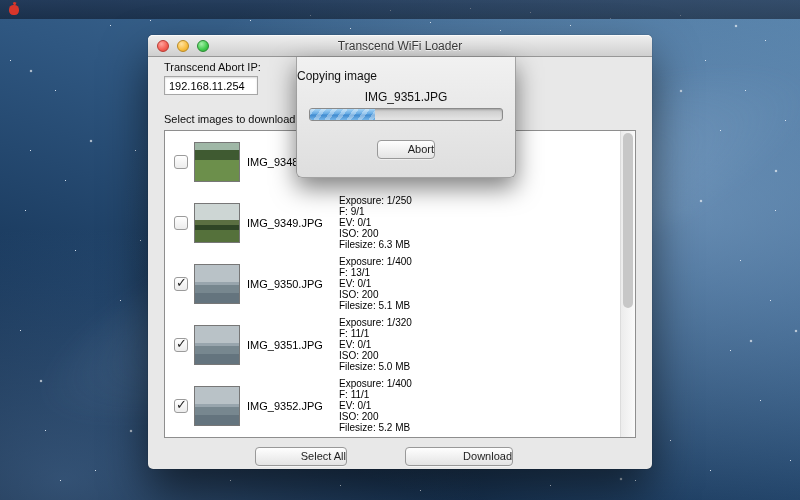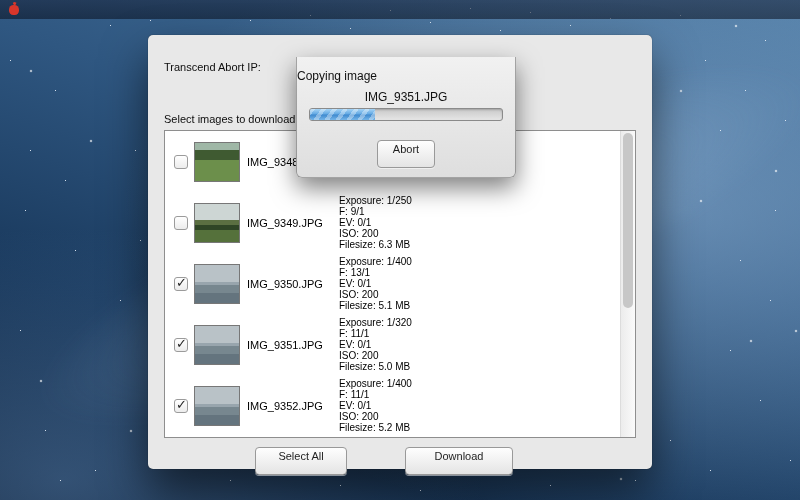--- a/index.html
+++ b/index.html
@@ -73,23 +73,23 @@
   .thumb.forest2 { background:linear-gradient(#cdd6d4 0 42%, #5b6f42 42% 55%, #2f4526 55% 68%, #55713b 68% 100%); }
   .thumb.lake    { background:linear-gradient(#b9c2c7 0 46%, #98a5ad 46% 52%, #77878f 52% 75%, #64747e 75% 100%); }
   .fname { margin-left:7px; width:88px; font-size:11px; color:#000; flex:none; }
   .exif { margin-left:4px; font-size:10px; line-height:11px; color:#000; white-space:pre-line; }
 
   .scrollbar { position:absolute; top:0; right:0; bottom:0; width:15px;
     background:linear-gradient(90deg,#ececec,#fafafa); border-left:1px solid #dcdcdc; }
   .scroll-thumb { position:absolute; left:2px; right:2px; top:2px; height:175px;
     background:#c7c7c7; border-radius:6px; }
 
-  .btn { position:absolute; height:28px; border:1px solid #999; border-radius:4px;
+  .btn { position:absolute; height:19px; border:1px solid #999; border-radius:4px;
     background:linear-gradient(#fefefe,#e4e4e4); font-size:11px; color:#1e1e1e;
-    text-align:center; line-height:17px; box-shadow:0 1px 0 rgba(255,255,255,.5); cursor:default; }
+    text-align:right; line-height:17px; box-shadow:0 1px 0 rgba(255,255,255,.5); cursor:default; }
   .btn-select-all { left:107px; top:412px; width:92px; }
   .btn-download  { left:257px; top:412px; width:108px; }
 
   .sheet { position:absolute; left:148px; top:22px; width:220px; height:121px; z-index:30;
     background:linear-gradient(#f1f1f1,#dedede); border:1px solid rgba(0,0,0,.32); border-top:none;
     border-radius:0 0 6px 6px; box-shadow:0 10px 24px rgba(0,0,0,.5); }
   .sheet-title { margin-top:12px; text-align:left; font-size:12px; color:#111; }
   .sheet-file  { margin-top:7px;  text-align:center; font-size:12px; color:#111; }
   .progress-track { position:absolute; left:12px; top:51px; width:194px; height:13px;
     border:1px solid #8a8a8a; border-radius:3px; overflow:hidden;
@@ -106,22 +106,31 @@
 <div class="stage">
   <div class="nebula"></div>
   <div class="stars-a"></div>
   <div class="stars-b"></div>
 
   <div class="menubar">
     <div class="apple"></div>
   </div>
 
   <div class="window">
+    <div class="titlebar">
+      <div class="lights">
+        <div class="light red"></div>
+        <div class="light yellow"></div>
+        <div class="light green"></div>
+      </div>
+      <div class="title">Transcend WiFi Loader</div>
+    </div>
 
     <div class="label ip-label">Transcend Abort IP:</div>
+    <input class="ip-field" type="text" value="192.168.11.254" style="">
 
     <div class="label select-label">Select images to download:</div>
 
     <div class="list">
       <div class="rows">
 
         <div class="row">
           <div class="checkbox"></div>
           <div class="thumb forest1"></div>
           <div class="fname">IMG_9348.JPG</div>

